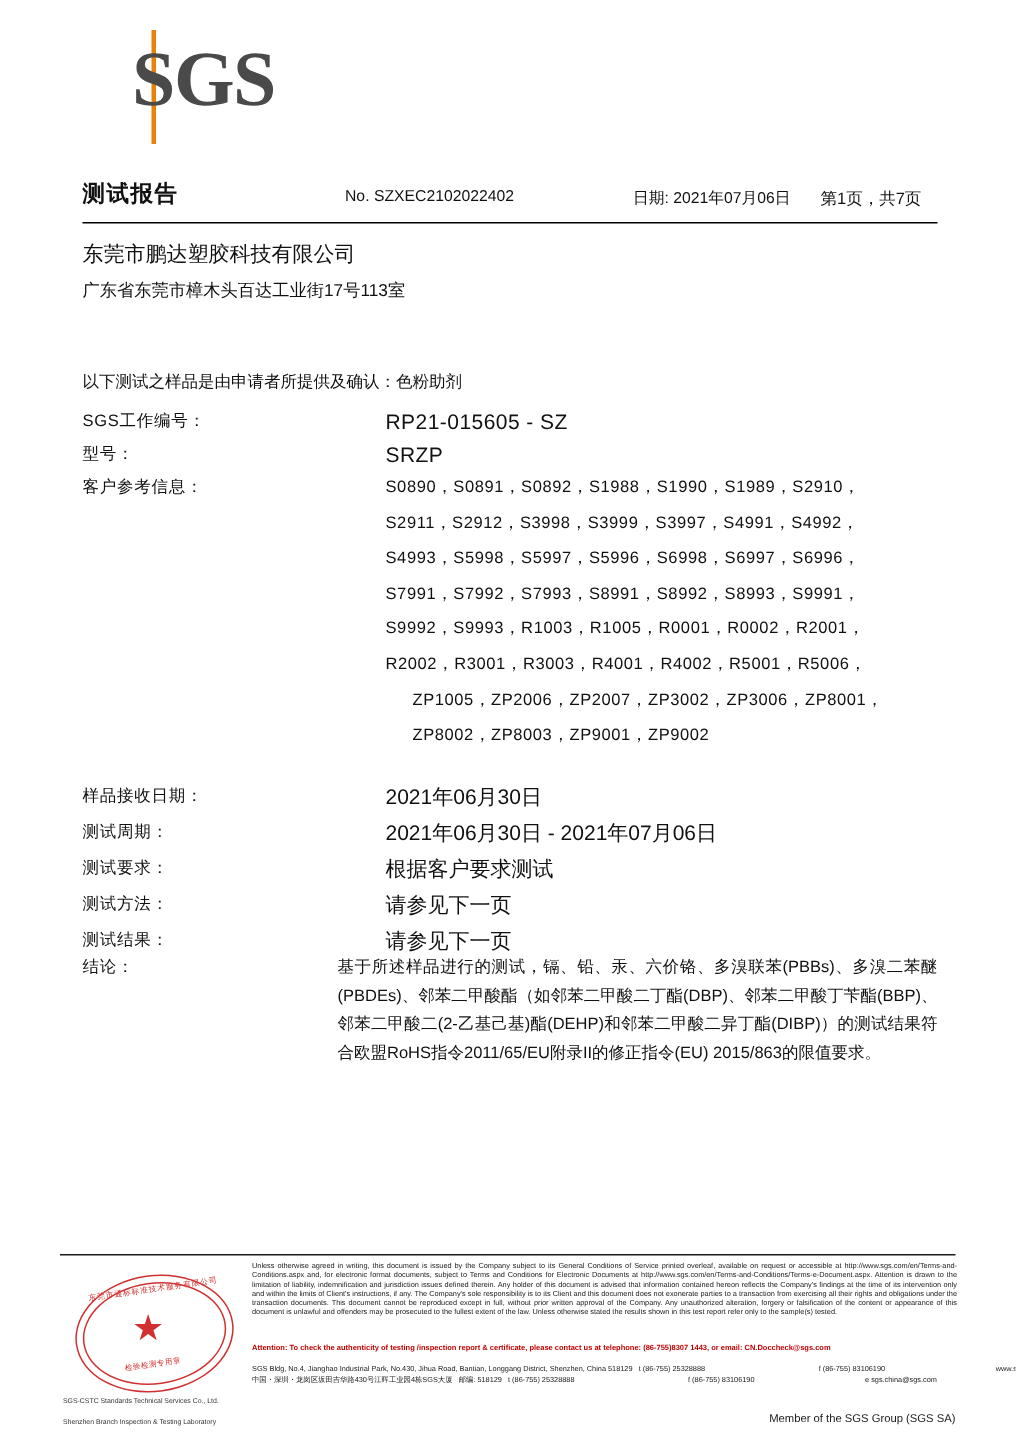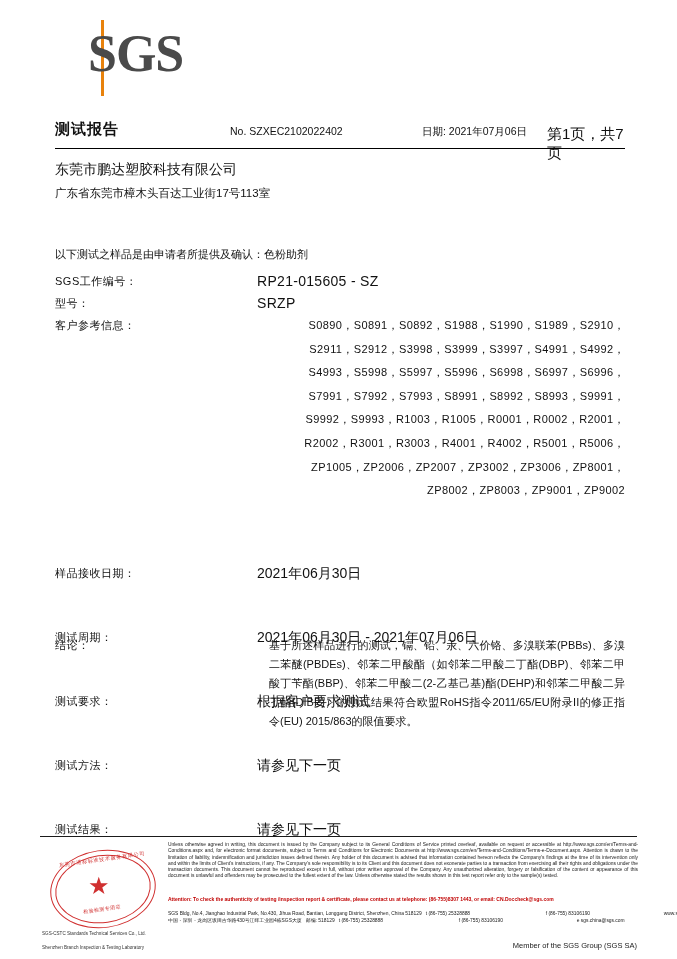--- a/index.html
+++ b/index.html
@@ -74,21 +74,21 @@
     position: absolute;
     left: 367px;
     top: 1px;
     font-size: 10.5px;
     color: #111;
   }
   .doc-page {
     position: absolute;
     left: 492px;
     top: 1px;
-    font-size: 15px;
+    font-size: 11px;
     color: #111;
   }
   .rule {
     position: absolute;
     left: 55px;
     top: 148px;
     width: 570px;
     height: 1px;
     background: #000;
   }
@@ -156,21 +156,20 @@
     position: absolute;
     left: 55px;
     top: 314px;
     width: 570px;
   }
   .refs .flabel {
     line-height: 22px;
   }
   .ref-lines {
     flex: 1;
-    text-align: right;
   }
   .ref-line {
     font-size: 11px;
     line-height: 23.6px;
     color: #111;
     letter-spacing: 0.4px;
     white-space: nowrap;
   }
   .ref-line.indent {
     padding-left: 18px;
@@ -178,41 +177,39 @@
 
   
   .fields2 {
     position: absolute;
     left: 55px;
     top: 520px;
     width: 570px;
   }
   .fields2 .frow {
     margin-bottom: 2px;
-    margin-top: 42px;
   }
 
   
   .concl {
     position: absolute;
     left: 55px;
     top: 636px;
     width: 570px;
     display: flex;
   }
   .concl .flabel {
     line-height: 19px;
   }
   .concl-text {
     flex: 1;
     font-size: 11px;
     line-height: 19px;
     color: #111;
     text-align: justify;
-    margin-left: 44px;
   }
 
   
   .footer-line {
     position: absolute;
     left: 40px;
     top: 836px;
     width: 597px;
     height: 1px;
     background: #1a1a1a;

